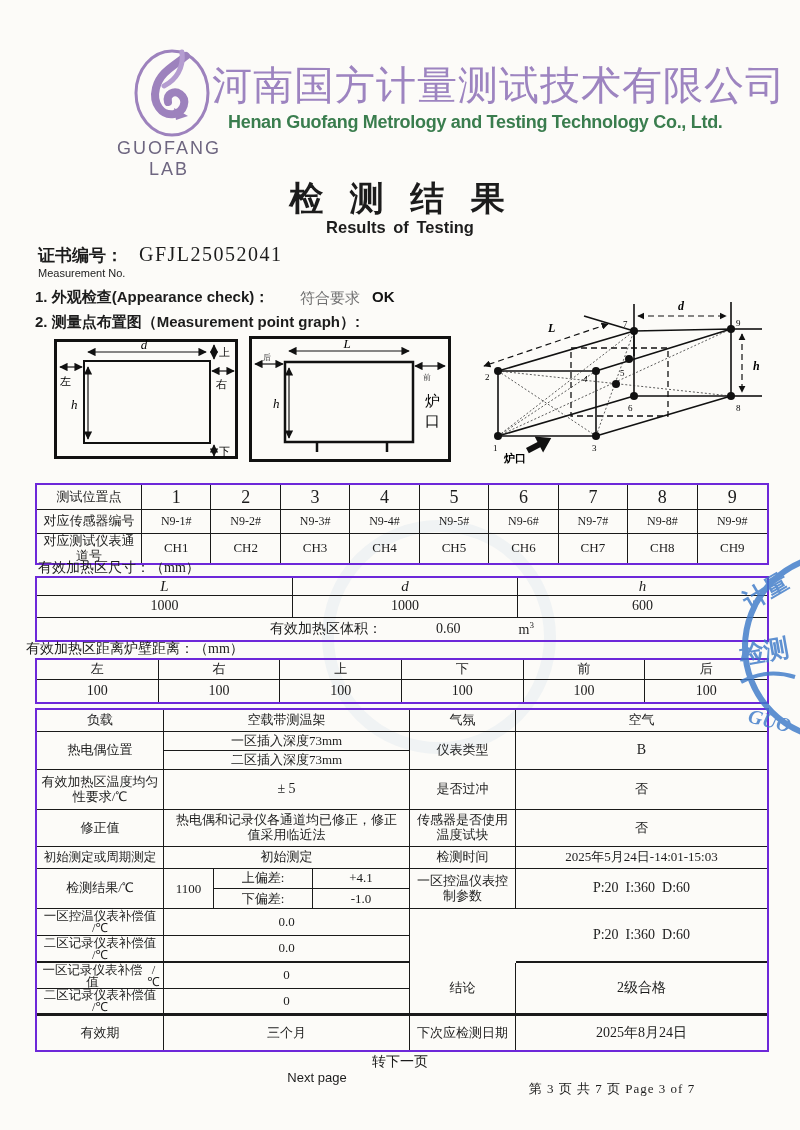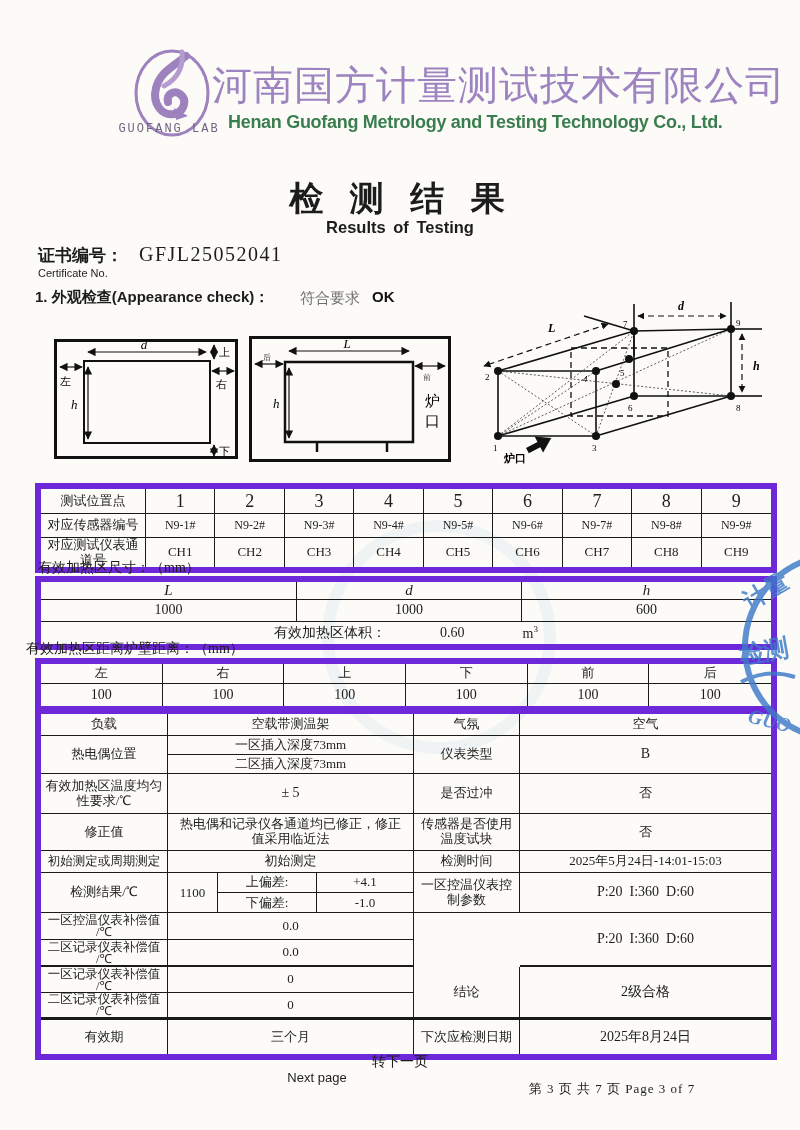--- a/index.html
+++ b/index.html
@@ -4,32 +4,32 @@
 <style>
   html,body{margin:0;padding:0;background:#e8e8e8;}
   .page{position:relative;width:800px;height:1130px;background:#fcfbf8;margin:0 auto;
         font-family:"Liberation Serif",serif;color:#1c1c1c;overflow:hidden;}
   .abs{position:absolute;}
   .ctr{text-align:center;}
   
   .company-cn{font-size:40px;letter-spacing:1px;color:#9d84c0;white-space:nowrap;font-weight:500;}
   .company-en{font-size:18px;font-weight:bold;color:#3a7d4e;font-family:"Liberation Sans",sans-serif;
               white-space:nowrap;letter-spacing:-0.3px;}
-  .logo-lab{font-size:12px;letter-spacing:2px;color:#6e6680;font-family:Liberation Mono, monospace;}
+  .logo-lab{font-size:18px;letter-spacing:2px;color:#6e6680;font-family:Liberation Sans, sans-serif;margin-top:16px;}
   
   .title-cn{font-size:34px;font-weight:bold;letter-spacing:6px;word-spacing:6px;}
   .title-en{font-size:16.5px;font-weight:bold;font-family:"Liberation Sans",sans-serif;word-spacing:3px;}
   .cert-label{font-size:17px;font-weight:bold;font-family:"Liberation Sans",sans-serif;}
   .cert-no{font-size:20px;letter-spacing:1.5px;margin-left:16px;}
   .cert-en{font-size:11px;font-family:"Liberation Sans",sans-serif;}
   .item-line{font-size:15px;font-weight:600;font-family:"Liberation Sans",sans-serif;}
   .soft{color:#6f6f6f;font-weight:500;}
   .ok{color:#111;font-weight:600;}
   
-  .grid{display:grid;border:6px solid #6d28d9;background:transparent;}
+  .grid{display:grid;border:2px solid #6d28d9;background:transparent;}
   .cell{border-right:1px solid #1a1a1a;border-bottom:1px solid #1a1a1a;display:flex;
         align-items:center;justify-content:center;text-align:center;font-size:13px;
         line-height:1.15;overflow:hidden;padding:0 2px;box-sizing:border-box;}
   .nr{border-right:none;} .nb{border-bottom:none;}
   .bb2{border-bottom-width:2px;} .bb3{border-bottom-width:3px;}
   .num-big{font-size:18px;} .sens{font-size:12px;} .chan{font-size:13px;}
   .ital{font-style:italic;font-size:15px;}
   .sec-label{font-size:14px;}
   .caption{font-size:14px;font-weight:bold;font-family:"Liberation Sans",sans-serif;}
   .pre{white-space:pre;}
@@ -55,25 +55,26 @@
   <div class="abs logo-lab ctr" style="left:104px;top:122px;width:130px;">GUOFANG LAB</div>
   <div class="abs company-cn" style="left:212px;top:58px;">河南国方计量测试技术有限公司</div>
   <div class="abs title-cn ctr" style="left:0;top:176px;width:800px;">检 测 结 果</div>
 
   <div class="abs company-en" style="left:228px;top:112px;">Henan Guofang Metrology and Testing Technology Co., Ltd.</div>
   <div class="abs title-en ctr" style="left:0;top:218px;width:800px;">Results of Testing</div>
 
   <div class="abs" style="left:38px;top:243px;">
     <span class="cert-label">证书编号：</span><span class="cert-no">GFJL25052041</span>
   </div>
-  <div class="abs cert-en" style="left:38px;top:267px;">Certificate No.</div>
+  <div class="abs cert-en" style="left:38px;top:267px;">Measurement No.</div>
 
   <div class="abs item-line" style="left:35px;top:288px;">1. 外观检查(Appearance check)：</div>
   <div class="abs item-line soft" style="left:300px;top:289px;">符合要求</div>
   <div class="abs item-line ok" style="left:372px;top:288px;">OK</div>
+  <div class="abs item-line" style="left:35px;top:313px;">2. 测量点布置图（Measurement point graph）:</div>
 
   <svg class="abs" style="left:52px;top:337px" width="188" height="124" viewBox="0 0 188 124">
     <defs>
         <marker id="a1" viewBox="0 0 10 10" refX="9" refY="5" markerWidth="7" markerHeight="7" orient="auto-start-reverse">
           <path d="M0 0L10 5L0 10z" fill="#111"></path>
         </marker>
       </defs>
     <rect x="3.5" y="3.5" width="181" height="117" fill="none" stroke="#111" stroke-width="3"></rect>
     <rect x="32" y="24" width="126" height="82" fill="none" stroke="#111" stroke-width="2"></rect>
     <line x1="36" y1="15" x2="154" y2="15" stroke="#111" stroke-width="1.2" marker-start="url(#a1)" marker-end="url(#a1)"></line>
@@ -290,21 +291,21 @@
         <span>一区控温仪表补偿值</span>
         <span>/℃</span>
       </div>
     <div class="cell" style="grid-column:2;grid-row:9">0.0</div>
     <div class="cell small2 bb2" style="grid-column:1;grid-row:10;flex-direction:column">
         <span>二区记录仪表补偿值</span>
         <span>/℃</span>
       </div>
     <div class="cell bb2" style="grid-column:2;grid-row:10">0.0</div>
     <div class="cell nr pre bb2" style="grid-column:4;grid-row:9 / span 2;font-size:14px">P:20  I:360  D:60</div>
-    <div class="cell small2" style="grid-column:1;grid-row:11;flex-direction:column">
+    <div class="cell small2" style="grid-column:1;grid-row:11;">
         <span>一区记录仪表补偿值</span>
         <span>/℃</span>
       </div>
     <div class="cell" style="grid-column:2;grid-row:11">0</div>
     <div class="cell small2 bb3" style="grid-column:1;grid-row:12;flex-direction:column">
         <span>二区记录仪表补偿值</span>
         <span>/℃</span>
       </div>
     <div class="cell bb3" style="grid-column:2;grid-row:12">0</div>
     <div class="cell bb3" style="grid-column:3;grid-row:11 / span 2">结论</div>

